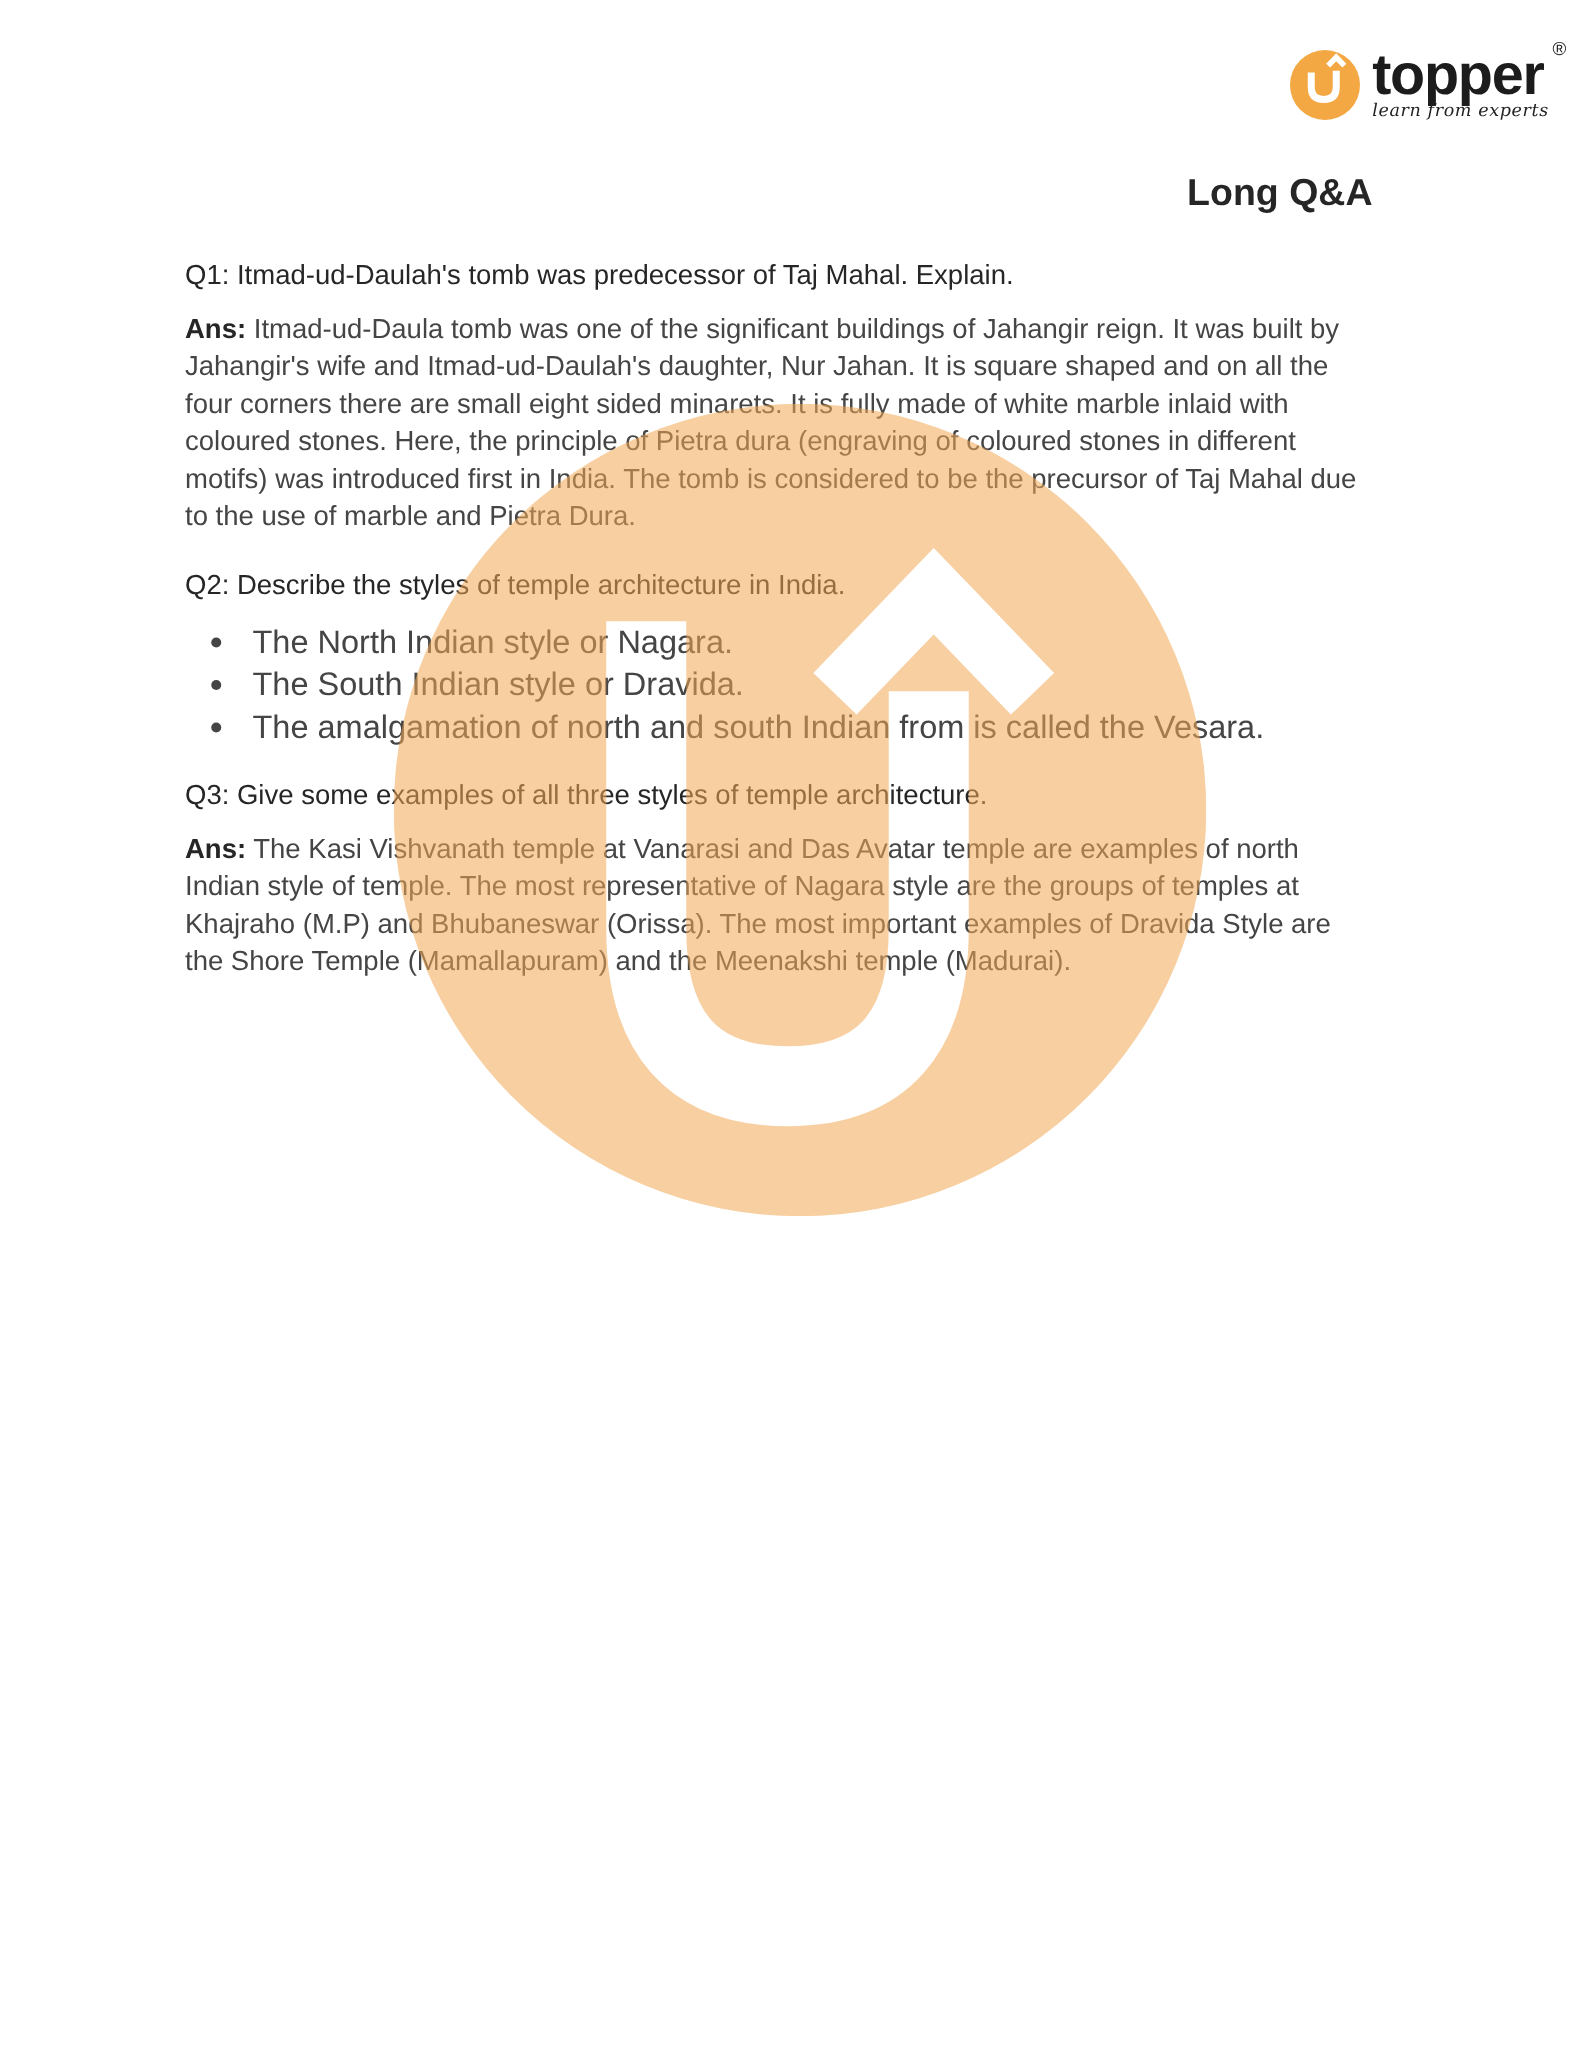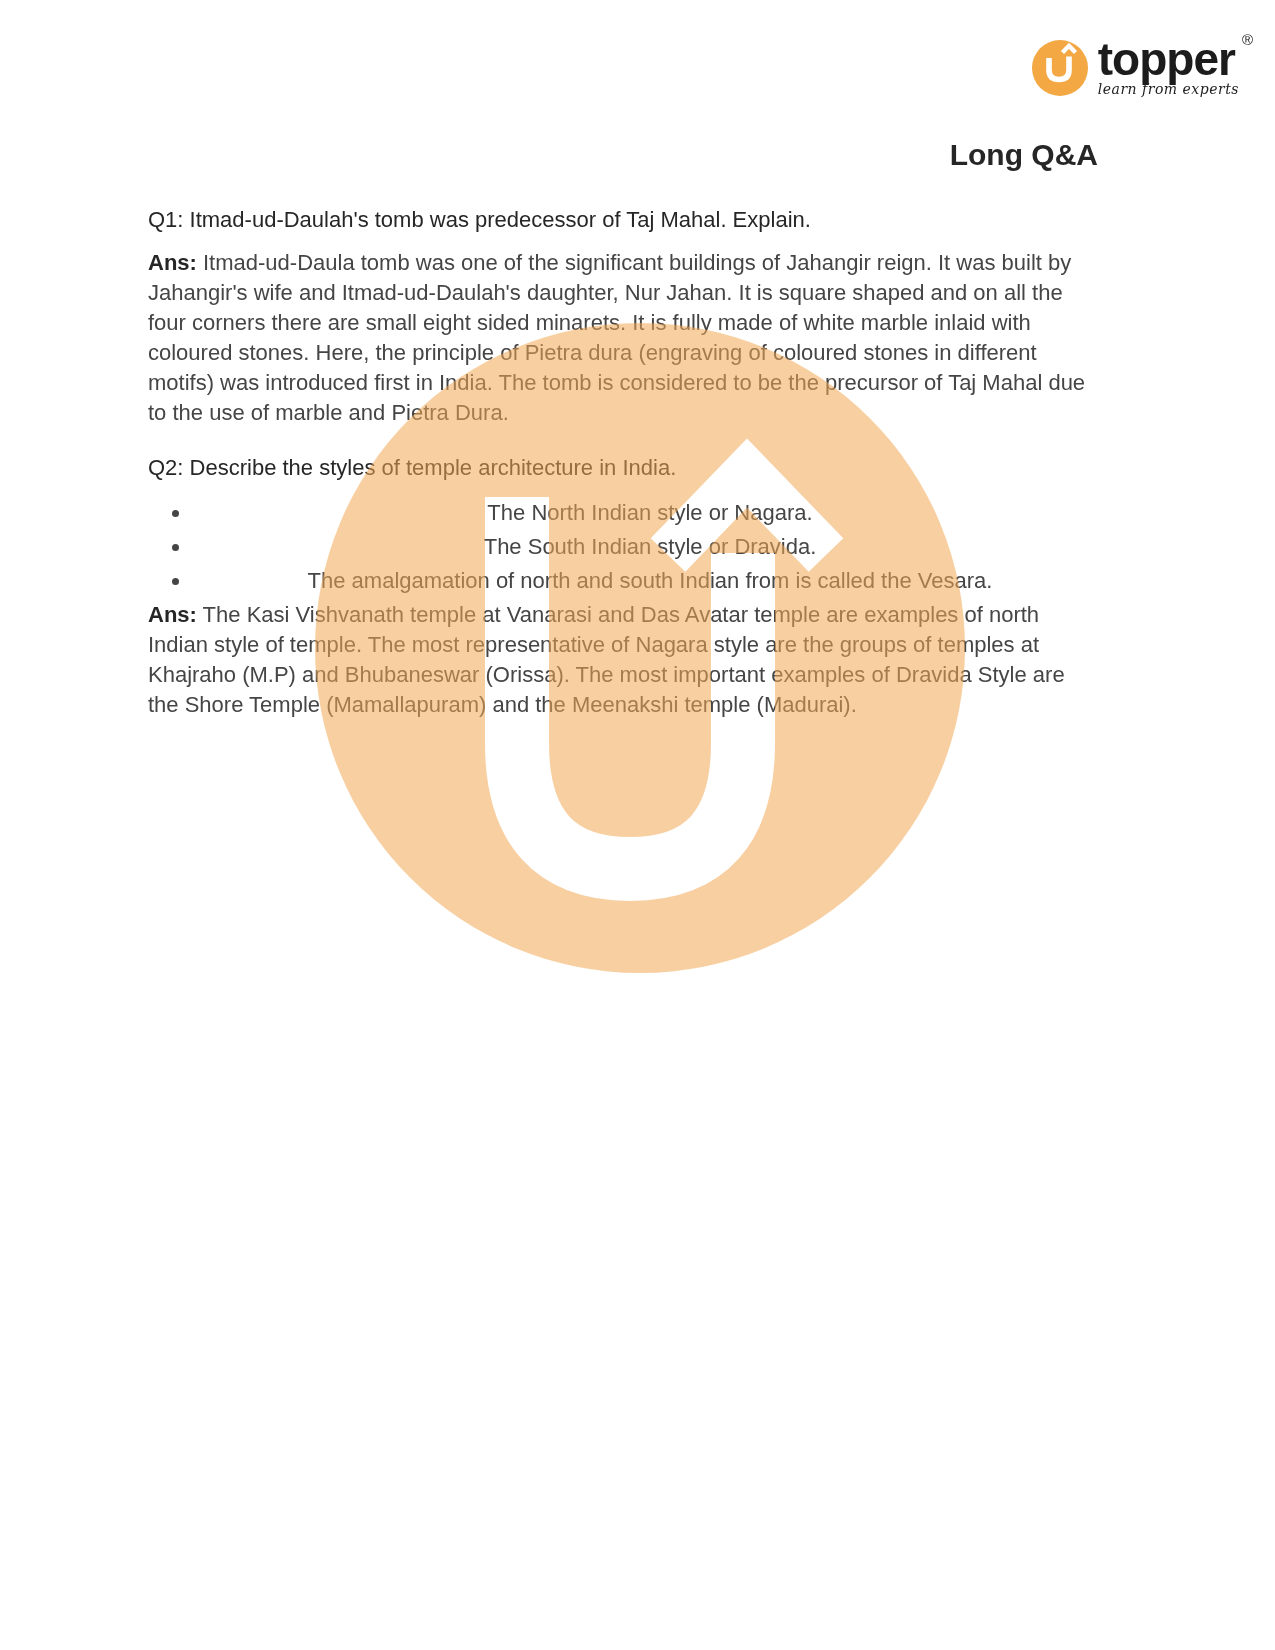--- a/index.html
+++ b/index.html
@@ -74,26 +74,25 @@
   }
   .answer .ans-label{
     font-weight:bold;
     color:#262626;
   }
   ul.style-list{
     margin:16px 0 0 0;
     padding:0 0 0 44px;
   }
   ul.style-list li{
-    font-size:22px;
+    font-size:26px;
     color:#454545;
     line-height:30px;
     margin-bottom:4px;
     padding-left:10px;
-    text-align:center;
   }
   
   .watermark{
     position:absolute;
     left:315px;
     top:323px;
     width:650px;
     height:650px;
     opacity:0.55;
     pointer-events:none;
@@ -123,20 +122,21 @@
   <div class="q-heading">Q1: Itmad-ud-Daulah's tomb was predecessor of Taj Mahal. Explain.</div>
   <p class="answer"><span class="ans-label">Ans:</span><span> Itmad-ud-Daula tomb was one of the significant buildings of Jahangir reign. It was built by Jahangir's wife and Itmad-ud-Daulah's daughter, Nur Jahan. It is square shaped and on all the four corners there are small eight sided minarets. It is fully made of white marble inlaid with coloured stones. Here, the principle of Pietra dura (engraving of coloured stones in different motifs) was introduced first in India. The tomb is considered to be the precursor of Taj Mahal due to the use of marble and Pietra Dura.</span></p>
 
   <div class="q-heading">Q2: Describe the styles of temple architecture in India.</div>
   <ul class="style-list">
     <li>The North Indian style or Nagara.</li>
     <li>The South Indian style or Dravida.</li>
     <li>The amalgamation of north and south Indian from is called the Vesara.</li>
   </ul>
 
+  <div class="q-heading">Q3: Give some examples of all three styles of temple architecture.</div>
   <p class="answer"><span class="ans-label">Ans:</span><span> The Kasi Vishvanath temple at Vanarasi and Das Avatar temple are examples of north Indian style of temple. The most representative of Nagara style are the groups of temples at Khajraho (M.P) and Bhubaneswar (Orissa). The most important examples of Dravida Style are the Shore Temple (Mamallapuram) and the Meenakshi temple (Madurai).</span></p>
 
 </div>
 
 <svg class="watermark" viewBox="0 0 650 650" aria-hidden="true">
   <mask id="glyph-hole">
     <rect x="0" y="0" width="650" height="650" fill="#ffffff"></rect>
 
     <path d="M 202 174 L 202 420 Q 202 546 315 546 Q 428 546 428 420 L 428 230" fill="none" stroke="#000000" stroke-width="64"></path>
 

